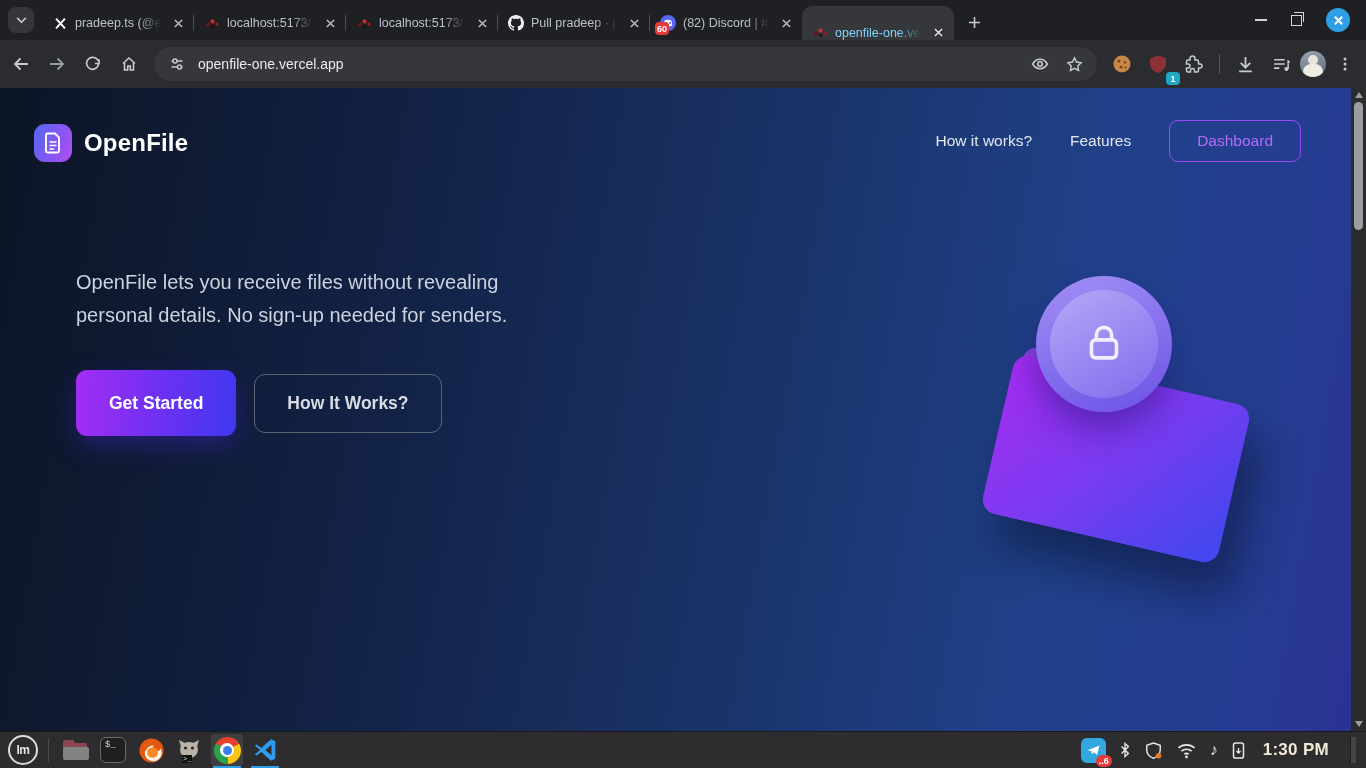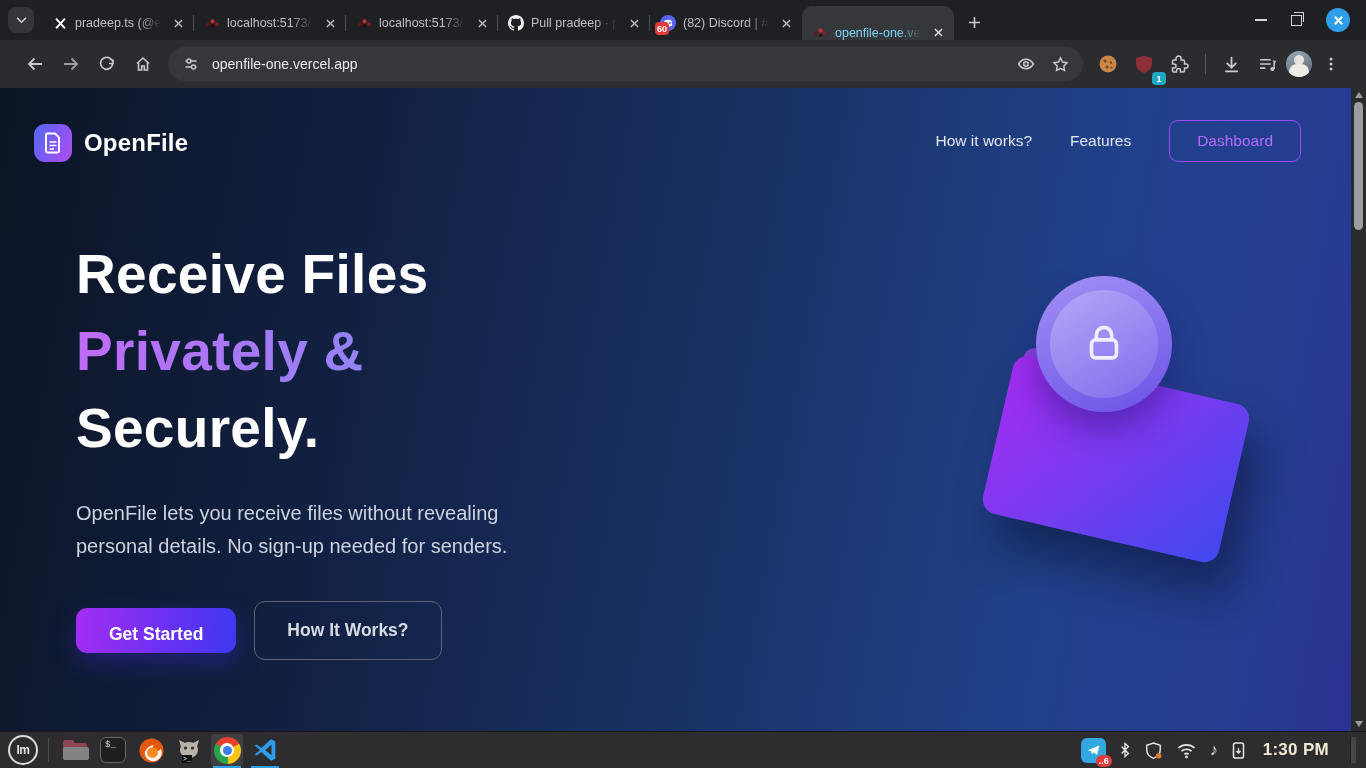--- a/index.html
+++ b/index.html
@@ -21,21 +21,21 @@
     mask-image:linear-gradient(90deg,#000 72%,transparent 98%); }
   .favicon { width:16px; height:16px; flex:0 0 auto; position:relative; display:flex; align-items:center; justify-content:center; }
   .tab-close { width:16px; height:16px; border-radius:50%; display:flex; align-items:center; justify-content:center; flex:0 0 auto; }
   .newtab { width:28px; height:28px; margin:0 0 4px 6px; border-radius:50%; display:flex; align-items:center; justify-content:center; }
   .winctrl { margin-left:auto; display:flex; align-items:center; gap:24px; padding:0 10px 8px 0; }
   .min-bar { width:12px; height:2px; background:#d2d4d6; display:block; }
   .restore { width:11px; height:11px; border:1.6px solid #d2d4d6; position:relative; background:#1e2023; }
   .restore:before { content:""; position:absolute; left:2px; top:-4px; width:9px; height:9px; border-top:1.6px solid #d2d4d6; border-right:1.6px solid #d2d4d6; }
   .close-circle { width:24px; height:24px; border-radius:50%; background:#2e9fe6; display:flex; align-items:center; justify-content:center; }
 
-  .toolbar { height:48px; background:#2a2c2f; display:flex; align-items:center; padding:0 18px; gap:2px; }
+  .toolbar { height:48px; background:#2a2c2f; display:flex; align-items:center; padding:0 4px; gap:2px; }
   .tool-btn { width:34px; height:34px; border-radius:50%; display:flex; align-items:center; justify-content:center; flex:0 0 auto; }
   .omnibox { flex:1; height:34px; margin:0 6px; background:#35373b; border-radius:17px; display:flex; align-items:center; padding:0 10px; gap:8px; min-width:0; }
   .url { color:#e8eaed; font-size:14px; flex:1; white-space:nowrap; overflow:hidden; }
   .ext-badge { position:absolute; right:-5px; bottom:-4px; background:#1fa7c4; color:#fff; font-size:9px; font-weight:bold;
     min-width:14px; height:13px; border-radius:4px; display:flex; align-items:center; justify-content:center; padding:0 2px; }
   .tb-sep { width:1px; height:20px; background:#55585c; margin:0 6px; }
   .avatar { width:26px; height:26px; border-radius:50%; background:linear-gradient(160deg,#9aa7b5,#5d6672); overflow:hidden; position:relative; }
   .avatar:before { content:""; position:absolute; left:8px; top:4px; width:10px; height:10px; border-radius:50%; background:#e9e4da; }
   .avatar:after { content:""; position:absolute; left:3px; top:13px; width:20px; height:14px; border-radius:8px 8px 0 0; background:#efece4; }
 
@@ -54,21 +54,21 @@
   .dash-btn { border:1.5px solid #9b4cf0; color:#b46cf8; font-size:15.5px; border-radius:9px; padding:11px 27px;
     background:transparent; cursor:pointer; font-family:inherit; }
 
   .hero { position:absolute; left:76px; top:148px; width:570px; }
   .hero h1 { color:#fff; font-size:55px; line-height:77px; font-weight:bold; letter-spacing:.3px; }
   .grad-line { background:linear-gradient(90deg,#c06bf5 0%,#8f85f5 55%,#4b8df5 100%);
     -webkit-background-clip:text; background-clip:text; color:transparent; }
   .subtitle { margin-top:30px; width:470px; color:#ccd3de; font-size:20px; line-height:33px; }
   .cta-row { margin-top:38px; display:flex; align-items:center; gap:18px; }
   .cta-primary { background:linear-gradient(95deg,#a32df2 0%,#6a31f2 55%,#4038f0 100%); color:#fff; border:none;
-    font-family:inherit; font-size:17.5px; font-weight:bold; border-radius:11px; padding:16px 33px; height:45px; cursor:pointer;
+    font-family:inherit; font-size:17.5px; font-weight:bold; border-radius:11px; padding:16px 33px; height:66px; cursor:pointer;
     box-shadow:0 10px 24px rgba(70,40,220,.35); }
   .cta-secondary { background:transparent; border:1.5px solid #5c6472; color:#d8dce3; font-family:inherit;
     font-size:17.5px; font-weight:bold; border-radius:11px; padding:0 32px; height:59px; cursor:pointer; }
 
   .illus { position:absolute; left:980px; top:178px; width:310px; height:340px; }
   .folder-tab { position:absolute; left:40px; top:88px; width:80px; height:46px; border-radius:12px;
     background:#8a46e0; transform:rotate(13deg); }
   .folder-body { position:absolute; left:15px; top:112px; width:242px; height:162px; border-radius:15px;
     background:linear-gradient(130deg,#a62cf2 0%,#7a3bf0 48%,#3f48ef 100%); transform:rotate(13deg);
     box-shadow:20px 30px 45px rgba(5,8,30,.45); }
@@ -344,25 +344,20 @@
             <span class="brand-name">OpenFile</span>
           </div>
           <div class="nav">
             <span class="nav-link">How it works?</span>
             <span class="nav-link">Features</span>
             <button class="dash-btn">Dashboard</button>
           </div>
         </div>
 
         <div class="hero">
-          <h1>
-            <div>Receive Files</div>
-            <div class="grad-line">Privately &amp;</div>
-            <div>Securely.</div>
-          </h1>
           <p class="subtitle">OpenFile lets you receive files without revealing personal details. No sign-up needed for senders.</p>
           <div class="cta-row">
             <button class="cta-primary">Get Started</button>
             <button class="cta-secondary">How It Works?</button>
           </div>
         </div>
 
         <div class="illus">
           <div class="folder-tab"></div>
           <div class="folder-body"></div>

